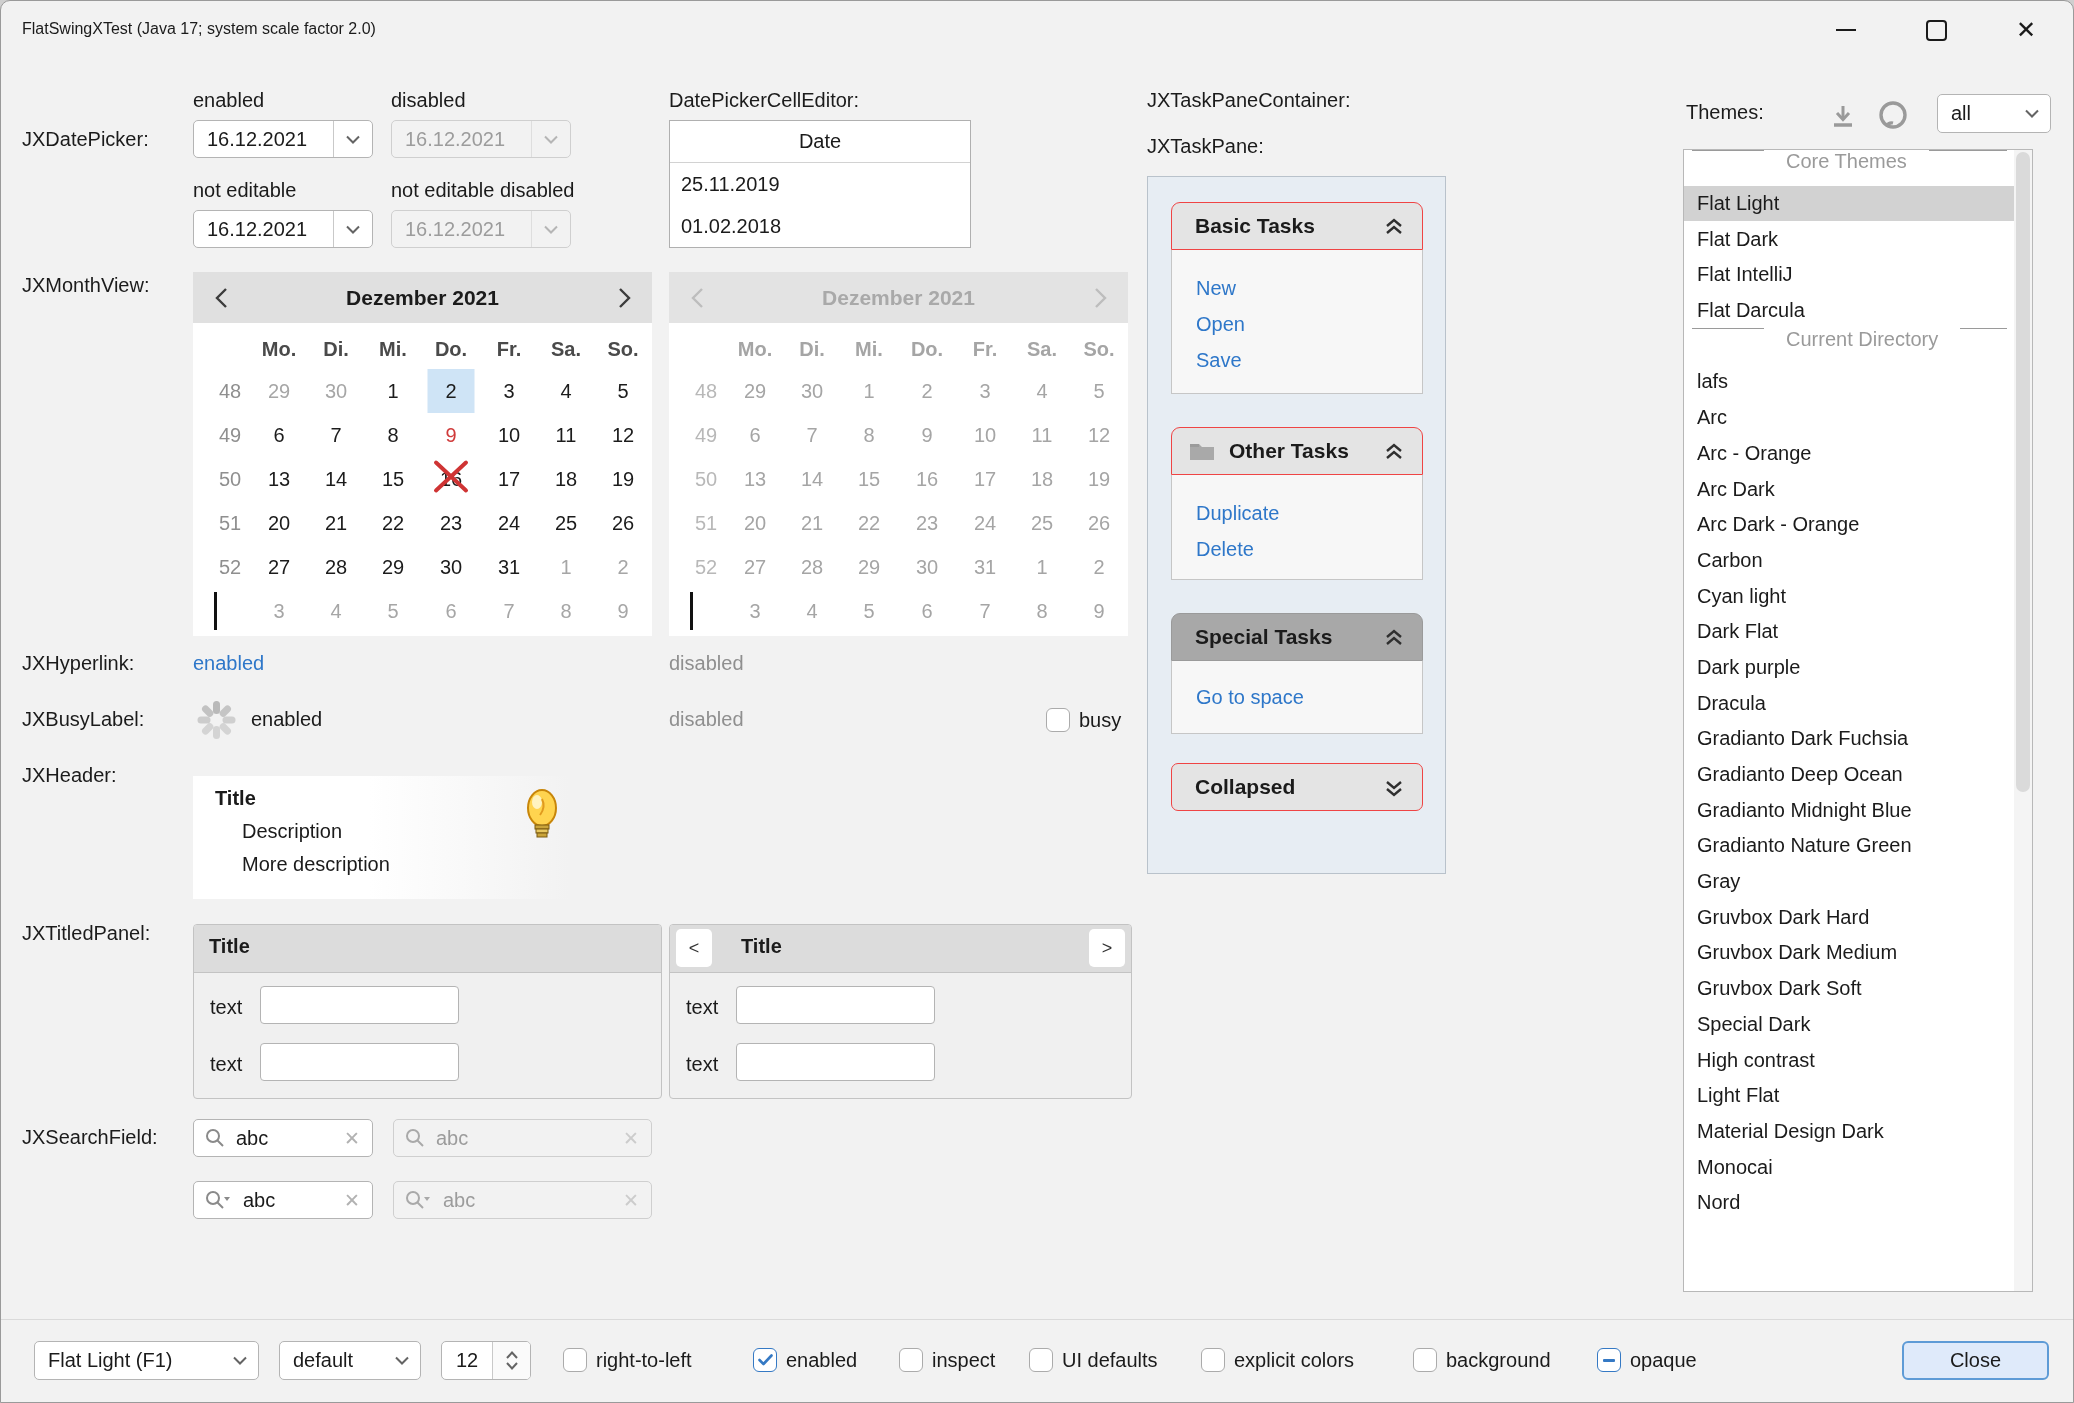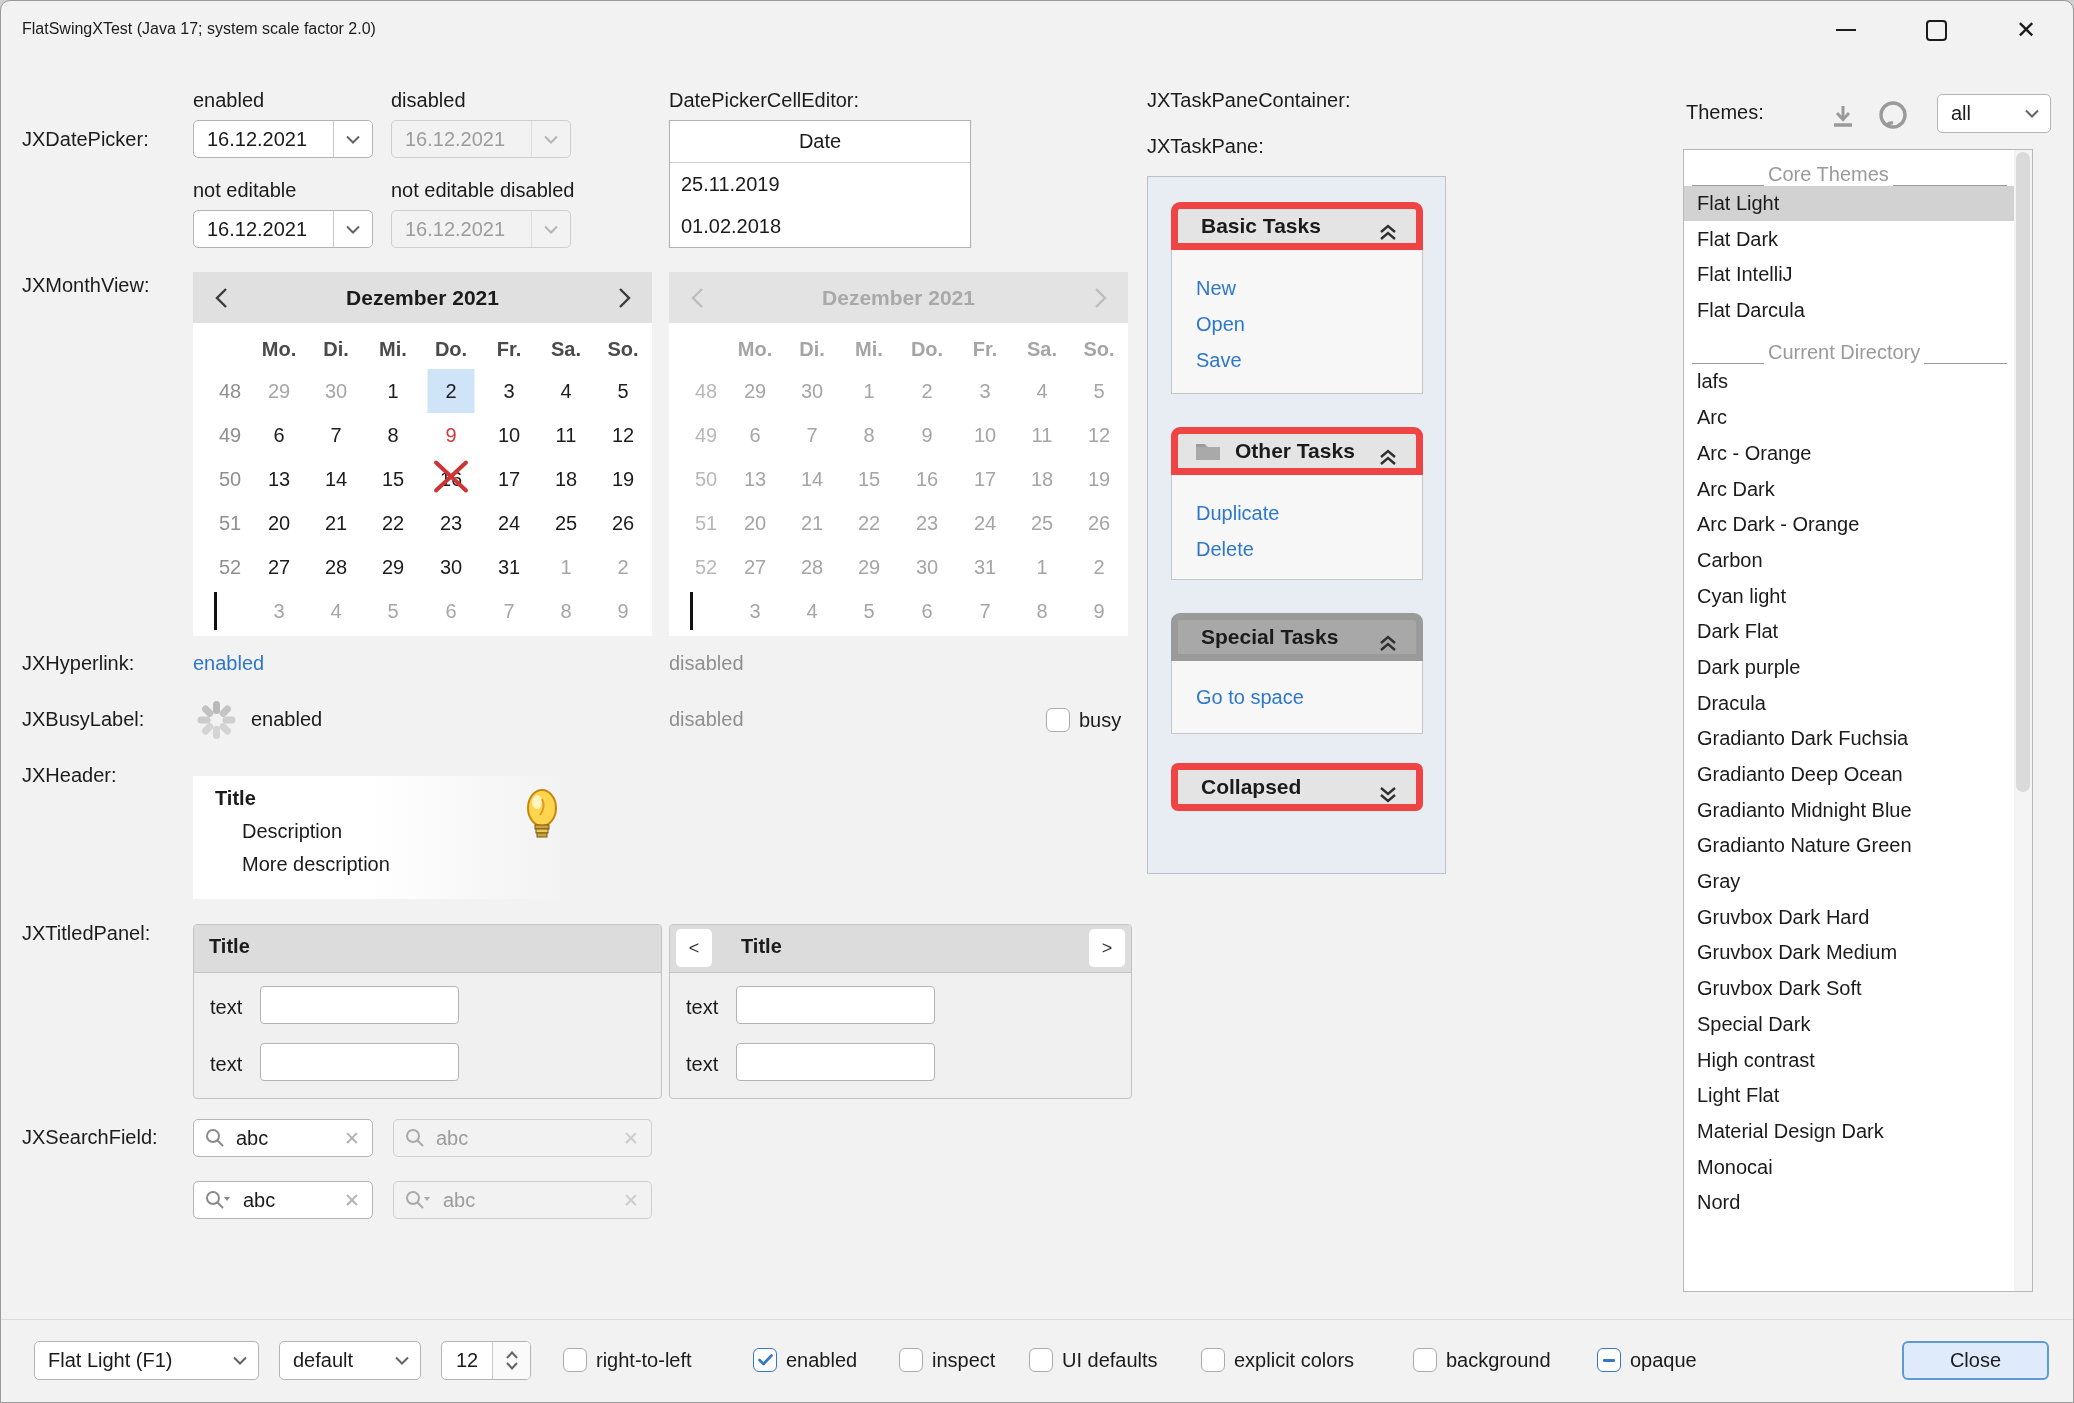--- a/index.html
+++ b/index.html
@@ -111,21 +111,21 @@
   .sfield.disabled{background:#f2f2f2;border-color:#cfcfcf;}
   .sfield.disabled .sfval{color:#9c9c9c;}
   .sfield.disabled .sfclear{color:#cccccc;}
   .mag{stroke:#8a8a8a;fill:none;stroke-width:2;}
   .sfield.disabled .mag{stroke:#a9a9a9;}
 
   
   #taskpane-container{position:absolute;left:1146px;top:175px;width:299px;height:698px;
      background:#e7edf3;border:1px solid #b9c2cb;box-sizing:border-box;}
   .tpane{position:absolute;left:23px;width:252px;}
-  .tpane .phead{position:relative;height:48px;background:#e4e4e4;border:7px solid #ef4444;
+  .tpane .phead{position:relative;height:48px;background:#e4e4e4;border:1px solid #ef4444;
      border-radius:9px 9px 0 0;box-sizing:border-box;display:flex;align-items:center;}
   .tpane.collapsed .phead{border-radius:7px;}
   .tpane .phead.hl{background:#a8a8a8;border-color:#9a9a9a;}
   .tpane .ptitle{font-weight:bold;font-size:21px;margin-left:23px;}
   .tpane .ptitle.after-icon{margin-left:13px;}
   .tpane .pchev{position:absolute;right:17px;top:13px;}
   .tpane .pbody{background:#f7f7f7;border:1px solid #c6c6c6;border-top:none;box-sizing:border-box;}
   .tpane .plink{color:#2e77c9;padding-left:24px;height:36px;display:flex;align-items:center;cursor:pointer;}
   .dchev{stroke:#2f2f2f;fill:none;stroke-width:2.4;}
   .pfolder{margin-left:16px;flex:none;display:flex;}
@@ -135,22 +135,22 @@
   #themes-download{position:absolute;left:1824px;top:97px;width:36px;height:36px;display:flex;align-items:center;justify-content:center;}
   #themes-github{position:absolute;left:1872px;top:95px;width:40px;height:40px;display:flex;align-items:center;justify-content:center;}
   .combo{position:absolute;height:39px;background:#fff;border:1px solid #b4b4b4;border-radius:5px;
          box-sizing:border-box;display:flex;align-items:center;}
   .combo .cval{flex:1;padding-left:13px;white-space:nowrap;}
   .combo .cchev{flex:none;margin-right:11px;display:flex;}
   #theme-list{position:absolute;left:1682px;top:148px;width:350px;height:1143px;background:#fff;
      border:1px solid #b8b8b8;box-sizing:border-box;overflow:hidden;}
   .tl-row{height:35.7px;display:flex;align-items:center;padding-left:13px;box-sizing:border-box;width:331px;}
   .tl-row.selected{background:#d2d2d2;}
-  .tl-sep{height:35.7px;display:flex;align-items:flex-end;color:#9a9a9a;box-sizing:border-box;
-     width:331px;padding:0 8px;gap:4px;}
+  .tl-sep{height:35.7px;display:flex;align-items:flex-start;color:#9a9a9a;box-sizing:border-box;
+     width:331px;padding:0 8px;gap:22px;}
   .tl-sep .line{flex:1;height:1px;background:#9a9a9a;}
   .tl-sep .line.first{flex:0 0 72px;}
   #theme-scroll{position:absolute;left:2013px;top:149px;width:18px;height:1141px;background:#f4f4f4;}
   #theme-thumb{position:absolute;left:2px;top:2px;width:14px;height:640px;background:#dadada;border-radius:7px;}
 
   
   #bottom-sep{position:absolute;left:0;top:1318px;width:2074px;height:1px;background:#dadada;}
   .spinner-box{position:absolute;height:39px;background:#fff;border:1px solid #b4b4b4;border-radius:5px;
      box-sizing:border-box;display:flex;}
   .spinner-box .sval{flex:1;display:flex;align-items:center;padding-left:14px;}

